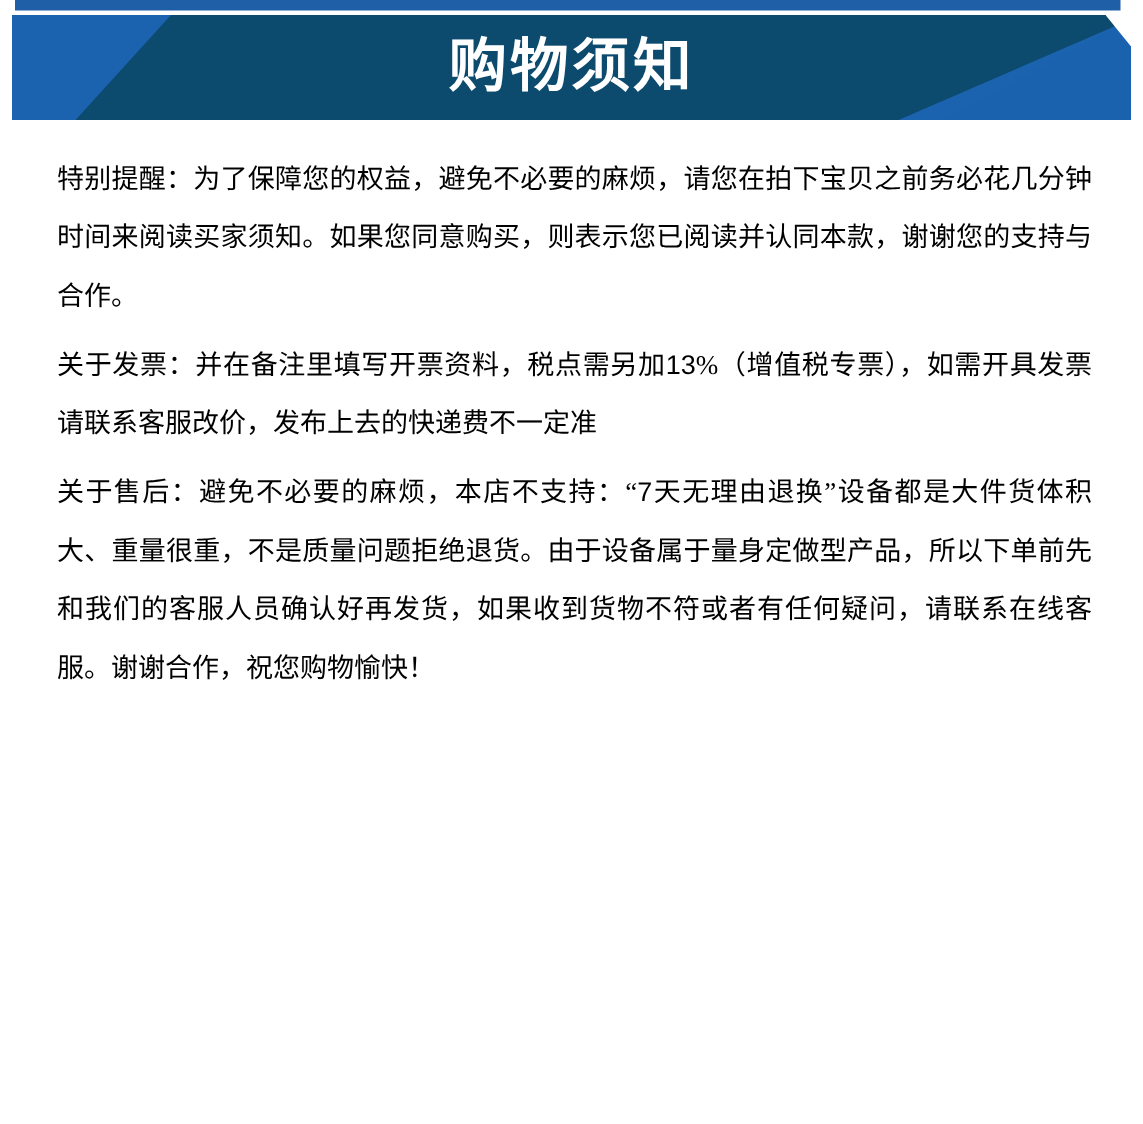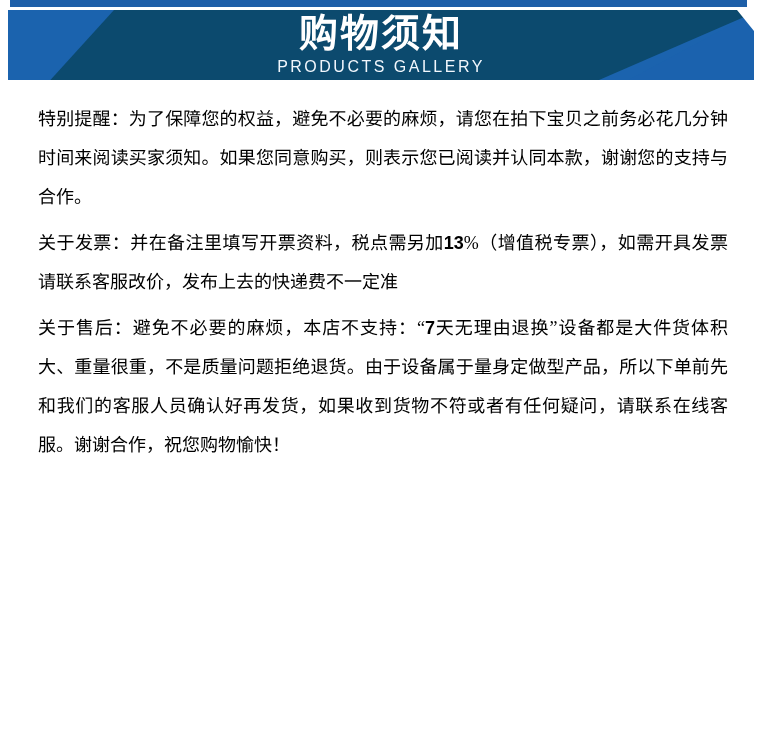--- a/index.html
+++ b/index.html
@@ -51,35 +51,34 @@
   }
   .para{
     margin:0 0 7px 0;
     font-size:18px;
     line-height:39px;
     text-align:justify;
     text-justify:inter-ideograph;
   }
   .para b{
     font-family:"Liberation Sans","DejaVu Sans",sans-serif;
-    font-weight:bold;
+    font-weight:normal;
   }
 </style>
 </head>
 <body>
 
 <div class="banner-wrap">
   <div class="banner-topstrip" style="background: rgb(30, 95, 168);"></div>
   <div class="banner-main" style="background: #0c4a6e;">
     <div class="wedge-left" style="background: rgb(27, 99, 174);"></div>
     <div class="wedge-right" style="background: rgb(27, 99, 174);"></div>
     <div class="wedge-right2" style="background: rgb(27, 99, 174);"></div>
     <div class="corner-notch"></div>
     <div class="banner-title">购物须知</div>
-    <div class="banner-subtitle">PRODUCTS GALLERY</div>
   </div>
 </div>
 
 <div class="notice-body">
     <p class="para"><span>特别提醒：为了保障您的权益，避免不必要的麻烦，请您在拍下宝贝之前务必花几分钟时间来阅读买家须知。如果您同意购买，则表示您已阅读并认同本款，谢谢您的支持与合作。</span></p>
     <p class="para"><span>关于发票：并在备注里填写开票资料，税点需另加</span><b>13</b><span>%（增值税专票），如需开具发票请联系客服改价，发布上去的快递费不一定准</span></p>
     <p class="para"><span>关于售后：避免不必要的麻烦，本店不支持：“</span><b>7</b><span>天无理由退换”设备都是大件货体积大、重量很重，不是质量问题拒绝退货。由于设备属于量身定做型产品，所以下单前先和我们的客服人员确认好再发货，如果收到货物不符或者有任何疑问，请联系在线客服。谢谢合作，祝您购物愉快！</span></p>
   </div>
 
 </body></html>

